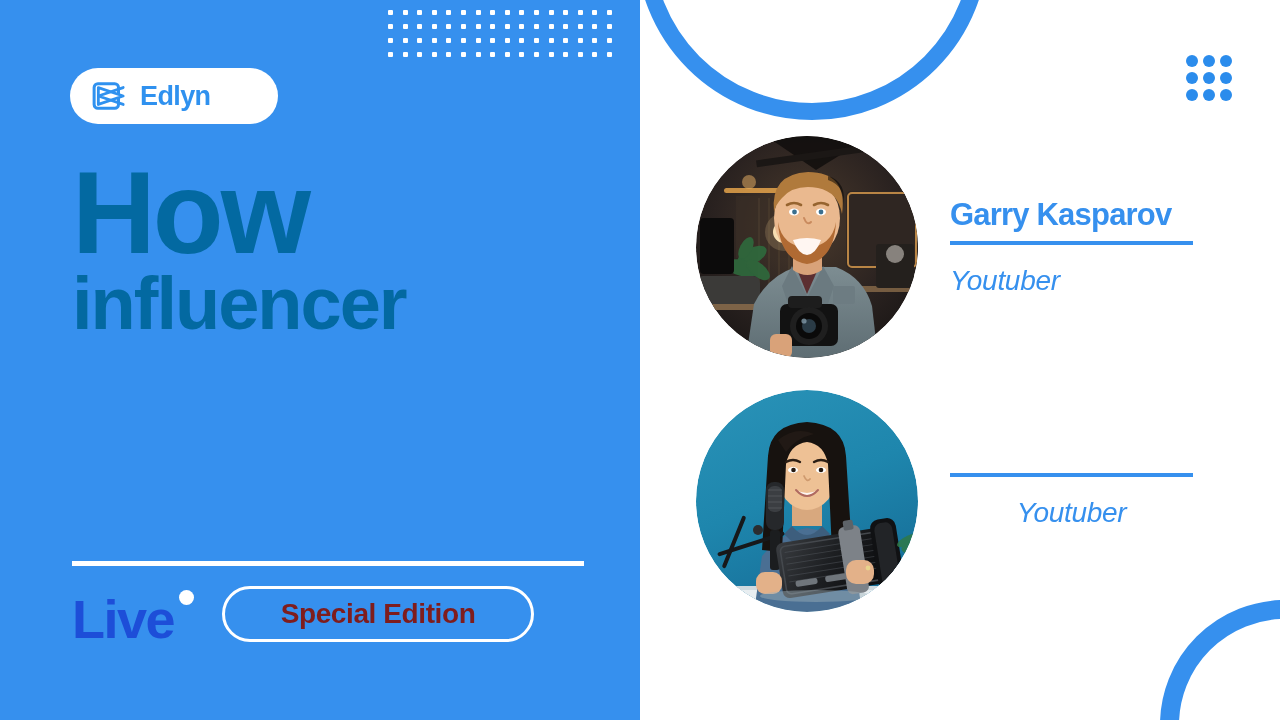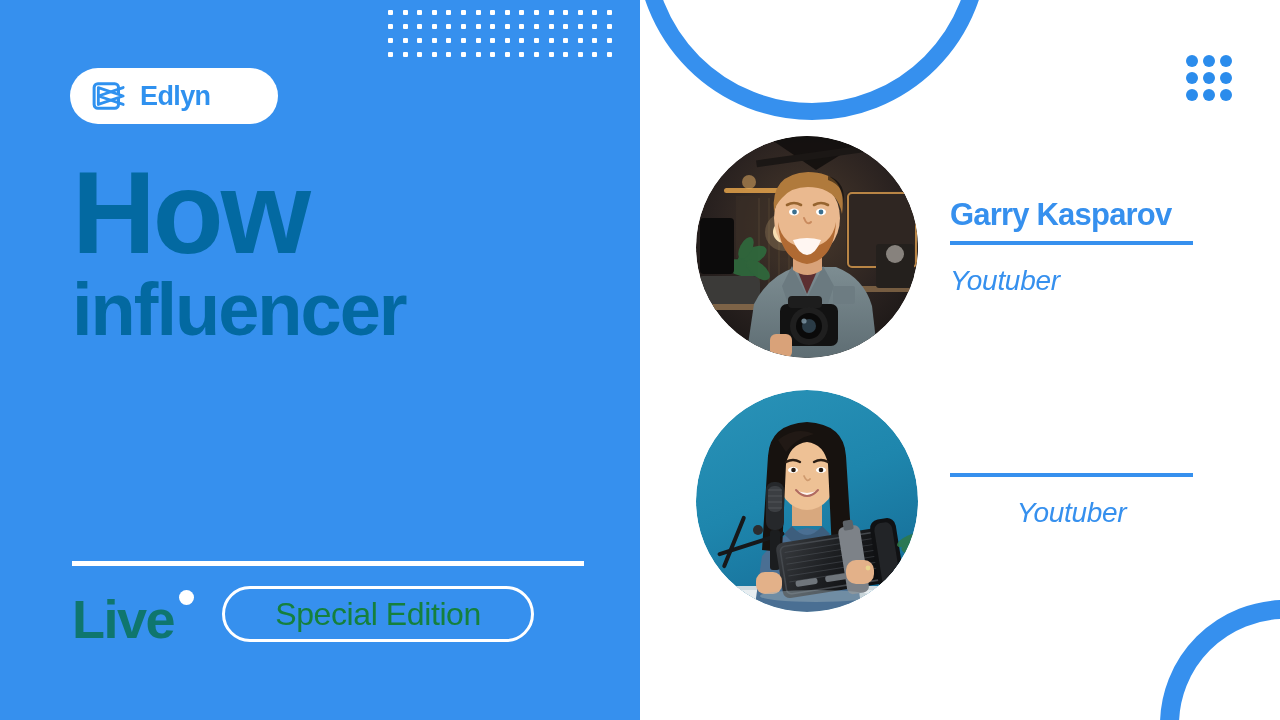--- a/index.html
+++ b/index.html
@@ -61,55 +61,55 @@
   .hl-1 {
     font-size:116px; font-weight:700; line-height:0.92;
     letter-spacing:-3px;
   }
   .hl-2 {
     font-size:74px; font-weight:700; line-height:1.0;
     letter-spacing:-2px; margin-top:18px;
   }
   .hl-3 {
     font-size:74px; font-weight:700; line-height:1.0;
-    letter-spacing:-2px; margin-top:6px;
+    letter-spacing:-2px; 
   }
 
   .rule {
     position:absolute; left:72px; top:561px;
     width:512px; height:5px;
     background:#ffffff; z-index:4;
   }
 
   
   .live-row {
     position:absolute; left:72px; top:584px;
     height:60px; display:flex; align-items:center;
     z-index:4;
   }
   .live-word {
     position:relative;
     font-size:54px; font-weight:700; letter-spacing:-1.5px;
-    color:#0f766e; line-height:1;margin-top:10px;
+    color:#1d4ed8; line-height:1;margin-top:10px;
   }
   .live-dot {
     position:absolute; right:-20px; top:-2px;
     width:15px; height:15px; border-radius:50%;
     background:#ffffff;
   }
   .pill-special {
     margin-left:48px;
     width:312px; height:56px;
     border:3px solid #ffffff;
     border-radius:28px;
     display:flex; align-items:center; justify-content:center;
   }
   .pill-special span {
-    font-size:32px; font-weight:400; letter-spacing:-0.4px;
-    color:#15803d;
+    font-size:28px; font-weight:700; letter-spacing:-0.4px;
+    color:#7f1d1d;
   }
 
   
   .arc-tr {
     position:absolute; left:636px; top:-232px;
     width:352px; height:352px;
     border:17px solid #3690ee;
     border-radius:50%;
     z-index:1;
   }

